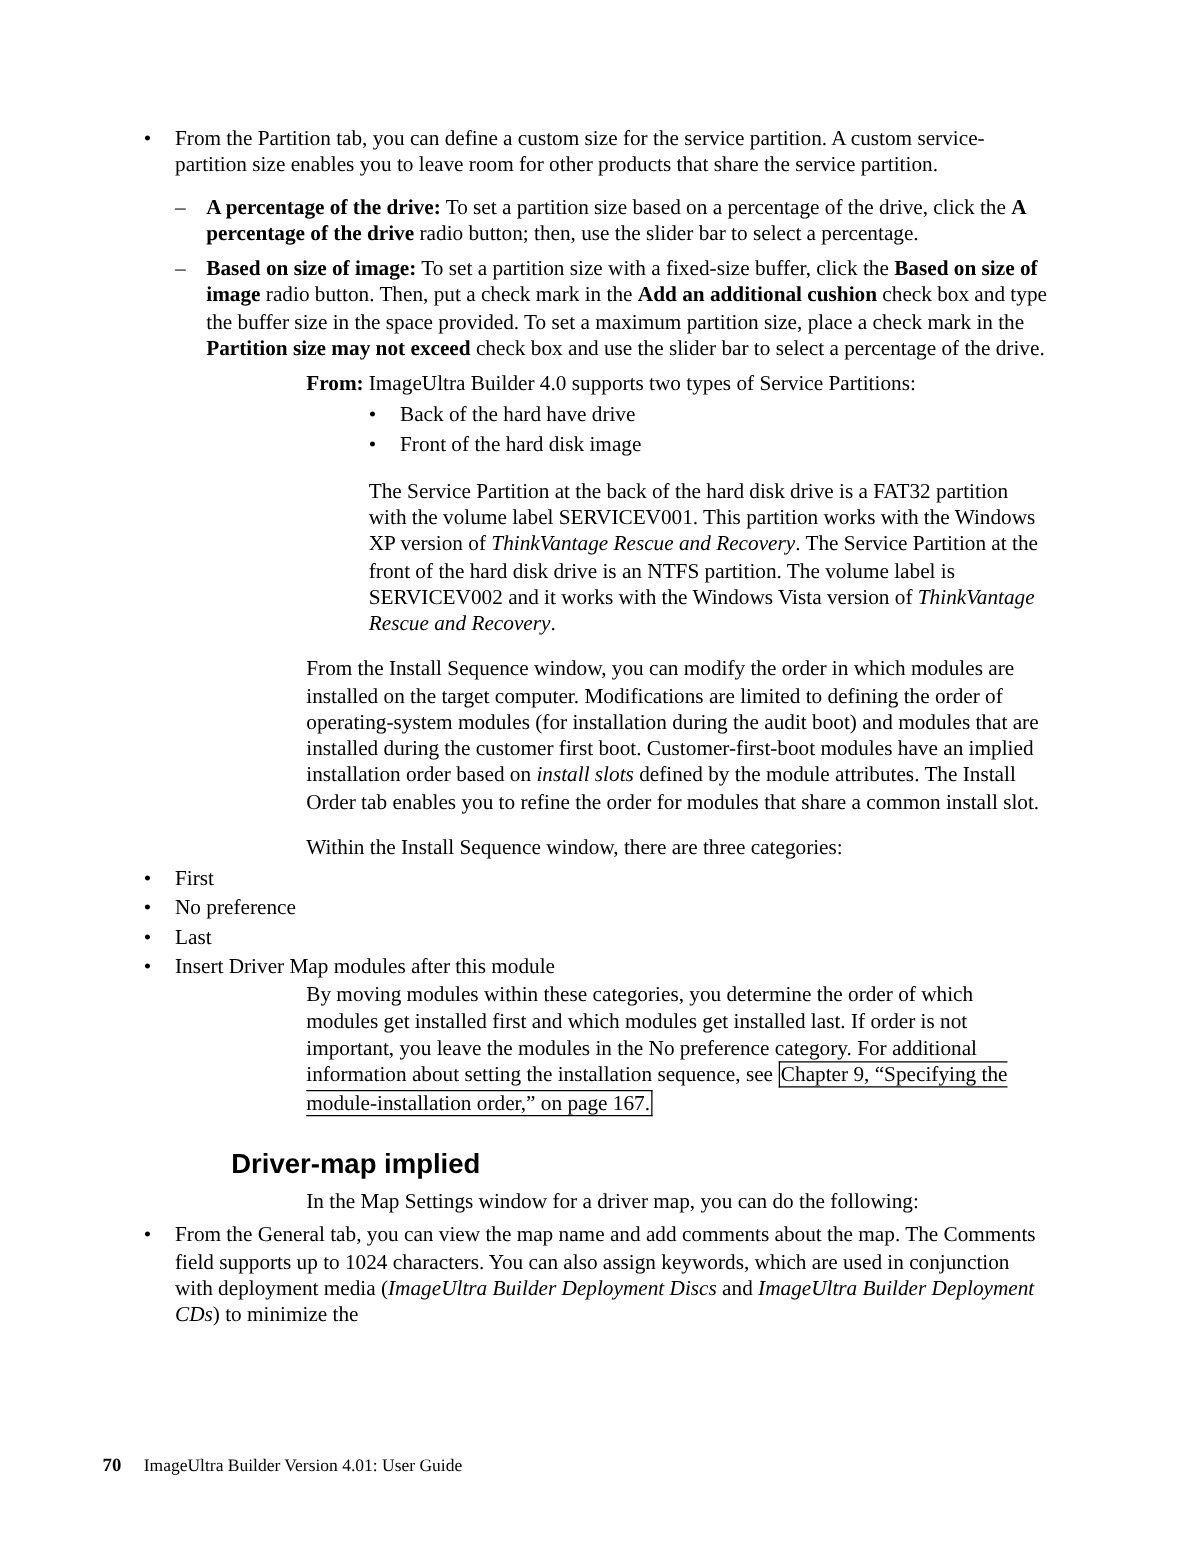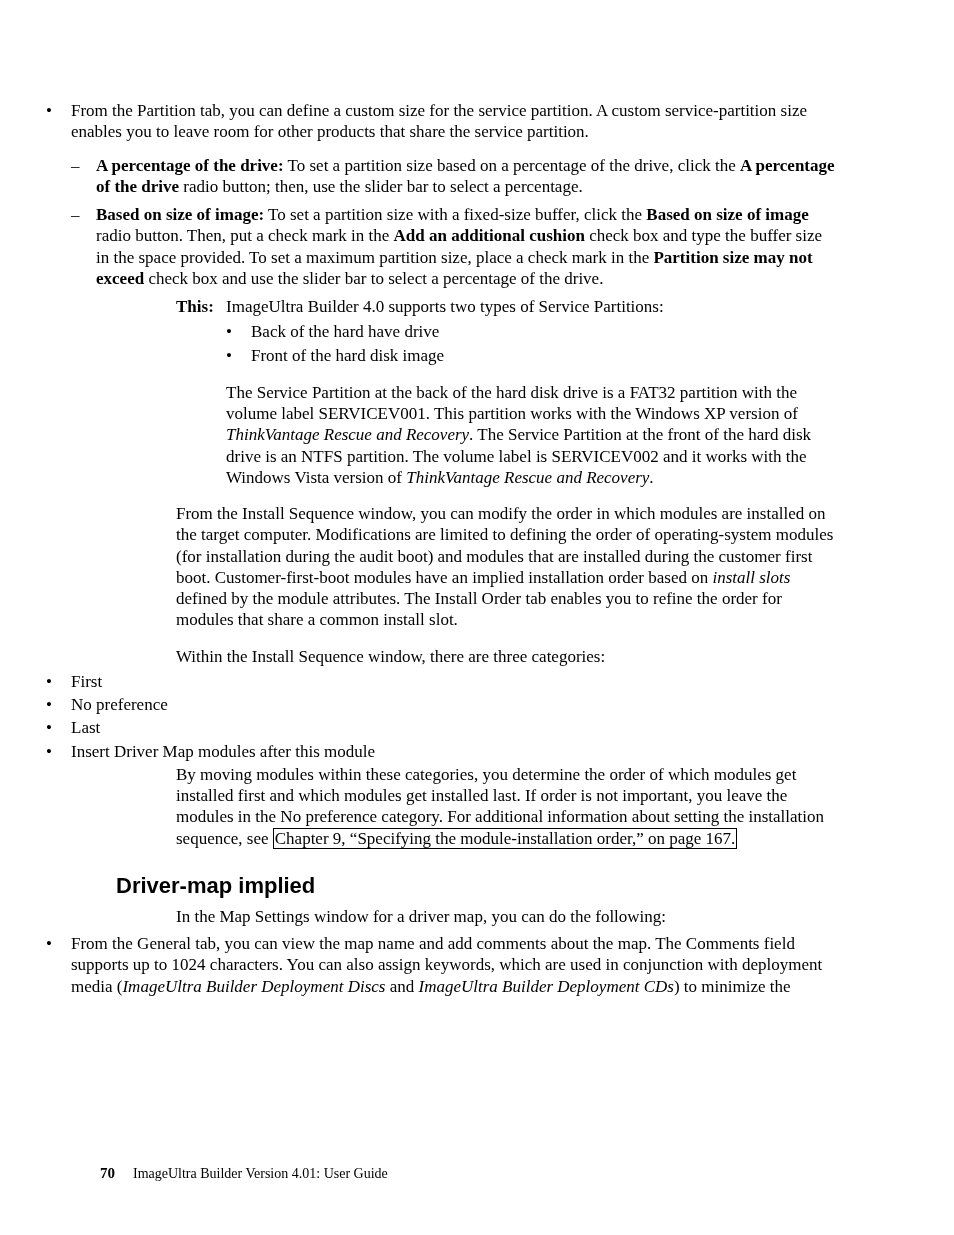--- a/index.html
+++ b/index.html
@@ -13,21 +13,21 @@
     font-size: 17px;
     line-height: 1.25;
     position: relative;
   }
   .page {
     position: absolute;
     left: 0; top: 0;
     width: 954px;
     height: 1235px;
     box-sizing: border-box;
-    padding: 100px 115px 0 46px;
+    padding: 100px 115px 0 115px;
   }
   .block { margin-bottom: 15px; }
   .indent-1 { margin-left: 130px; }
   .main-col { margin-left: 130px; }
   ul.dash, ul.bullet, ul.bullet-s { list-style: none; padding: 0; margin: 0; }
   ul.bullet > li::before { content: "•"; position: absolute; left: 0; font-size: 17px; }
   ul.bullet > li { position: relative; padding-left: 25px; margin-bottom: 5px; }
   ul.bullet-s > li::before { content: "•"; position: absolute; left: 0; font-size: 17px; }
   ul.bullet-s > li { position: relative; padding-left: 25px; margin-bottom: 2px; }
   ul.dash > li::before { content: "–"; position: absolute; left: 0; }
@@ -45,21 +45,21 @@
   }
   .xref-box {
     border: 1px solid #000;
     padding: 0 1px;
     display: inline;
     line-height: 1.35;
   }
   .footer {
     position: absolute;
     bottom: 52px;
-    left: 100px;
+    left: 82px;
     font-size: 14px;
   }
   .footer .pnum { font-weight: bold; font-size: 15px; margin-right: 18px; }
 </style>
 </head>
 <body>
 
 <div class="page">
 
   <ul class="bullet indent-1 block">
@@ -72,21 +72,21 @@
         </li>
         <li>
           <span class="bold">Based on size of image:</span><span> To set a partition size with a fixed-size buffer, click the </span><span class="bold">Based on size of image</span><span> radio button. Then, put a check mark in the </span><span class="bold">Add an additional cushion</span><span> check box and type the buffer size in the space provided. To set a maximum partition size, place a check mark in the </span><span class="bold">Partition size may not exceed</span><span> check box and use the slider bar to select a percentage of the drive.</span>
         </li>
       </ul>
     </li>
   </ul>
 
   <div class="main-col block">
     <div class="note-row">
-      <div class="note-label">This:</div>
+      <div class="note-label">From:</div>
       <div class="note-content">
         <div>ImageUltra Builder 4.0 supports two types of Service Partitions:</div>
         <ul class="bullet-s" style="margin-top:4px">
           <li>Back of the hard have drive</li>
           <li>Front of the hard disk image</li>
         </ul>
         <div style="height:14px"></div>
         <div>
           <span>The Service Partition at the back of the hard disk drive is a FAT32 partition with the volume label SERVICEV001. This partition works with the Windows XP version of </span><span class="italic">ThinkVantage Rescue and Recovery</span><span>. The Service Partition at the front of the hard disk drive is an NTFS partition. The volume label is SERVICEV002 and it works with the Windows Vista version of </span><span class="italic">ThinkVantage Rescue and Recovery</span><span>.</span>
         </div>

